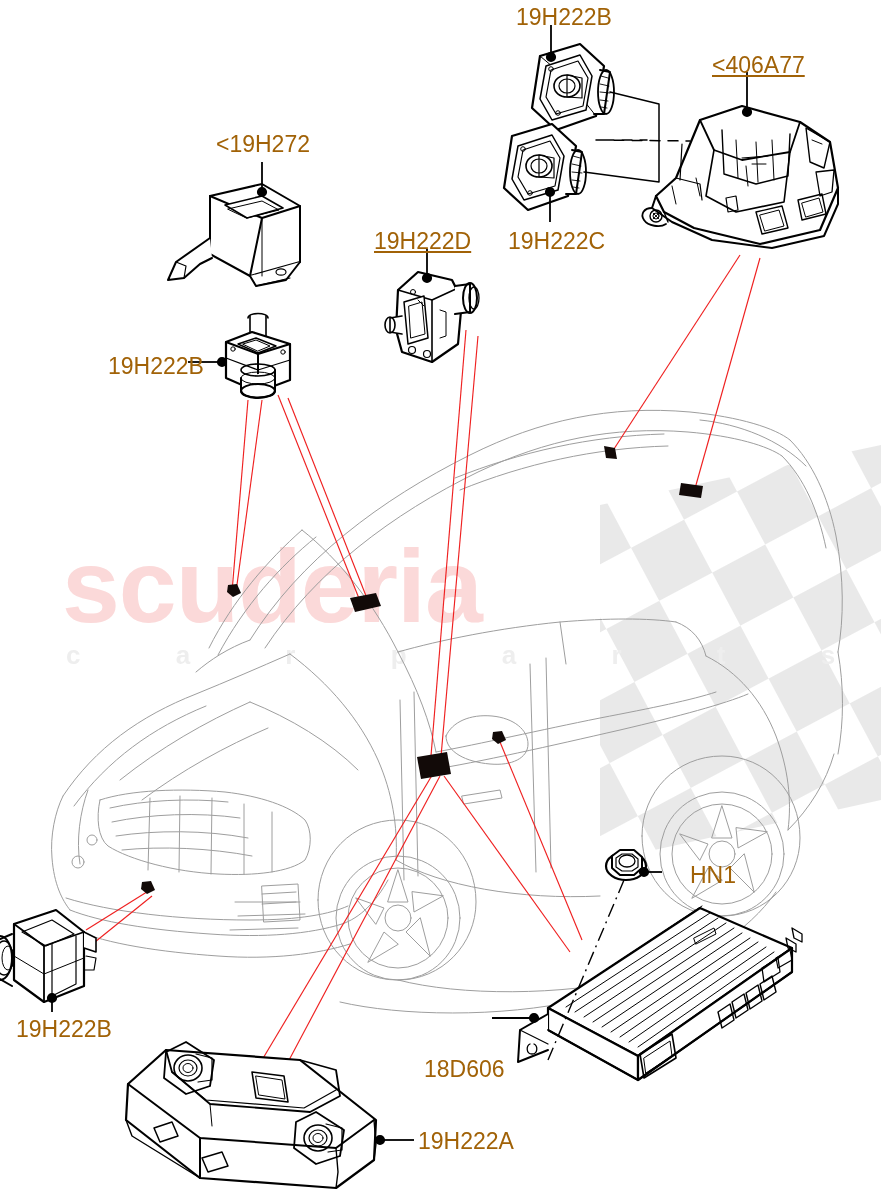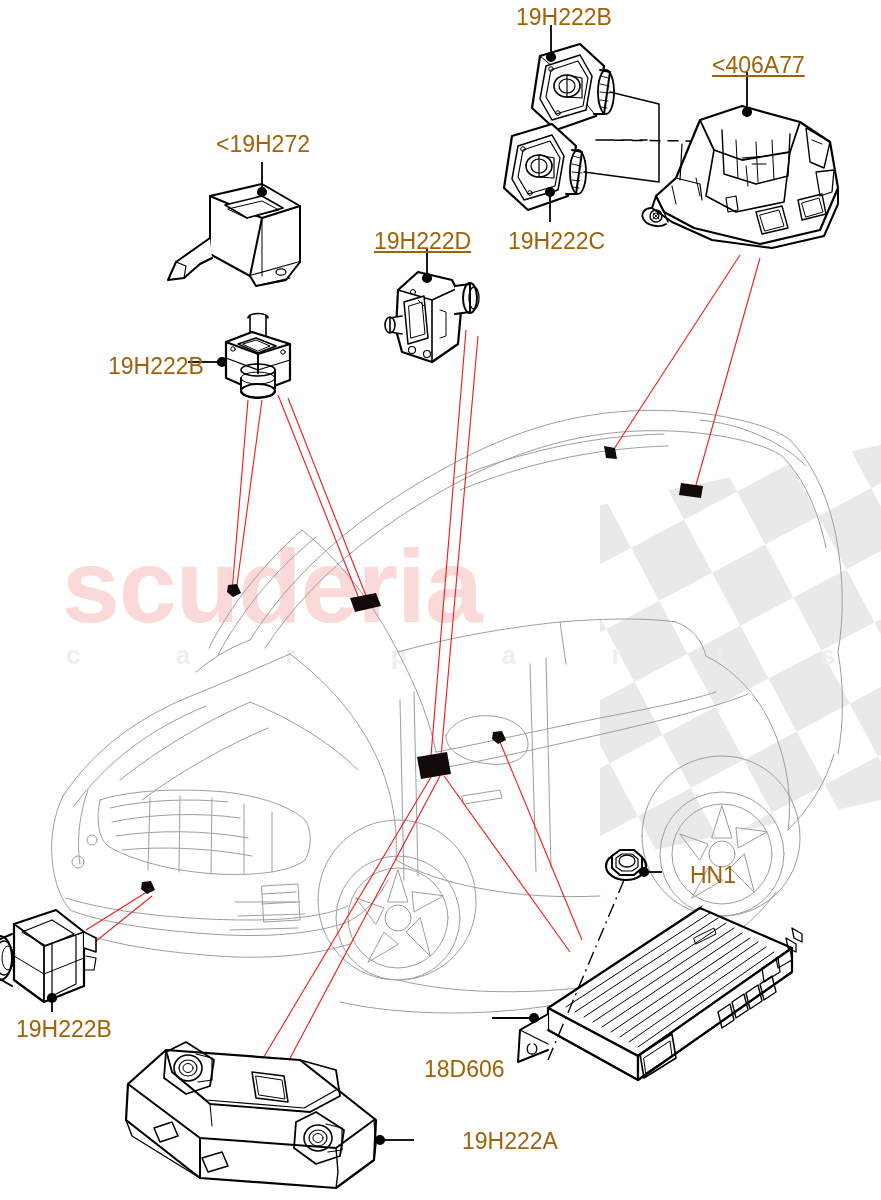--- a/index.html
+++ b/index.html
@@ -465,15 +465,15 @@
 
   <div class="lbl" style="left:516px;top:4px;">19H222B</div>
   <div class="lbl" style="left:712px;top:52px;text-decoration:underline;">&lt;406A77</div>
   <div class="lbl" style="left:216px;top:131px;">&lt;19H272</div>
   <div class="lbl" style="left:508px;top:228px;">19H222C</div>
   <div class="lbl" style="left:374px;top:228px;text-decoration:underline;">19H222D</div>
   <div class="lbl" style="left:108px;top:353px;">19H222B</div>
   <div class="lbl" style="left:666px;top:862px;margin-left:24px;">HN1</div>
   <div class="lbl" style="left:424px;top:1056px;">18D606</div>
   <div class="lbl" style="left:16px;top:1016px;">19H222B</div>
-  <div class="lbl" style="left:418px;top:1128px;margin-left:44px;">19H222A</div>
+  <div class="lbl" style="left:418px;top:1128px;">19H222A</div>
 
 </div>
 
 </body></html>

